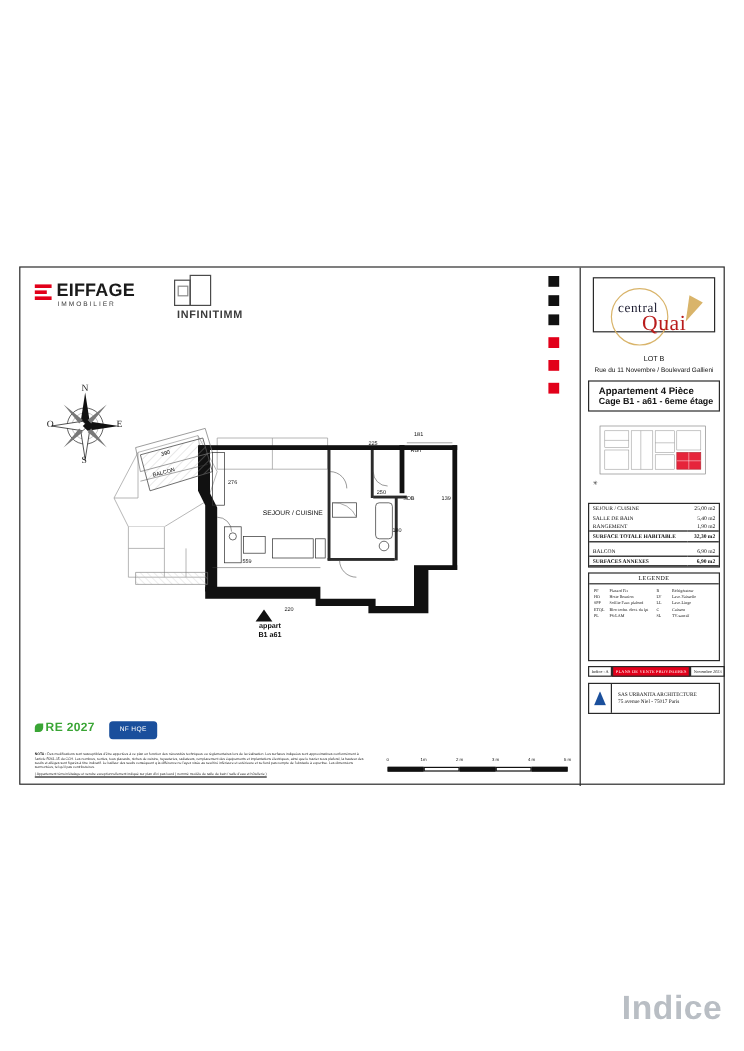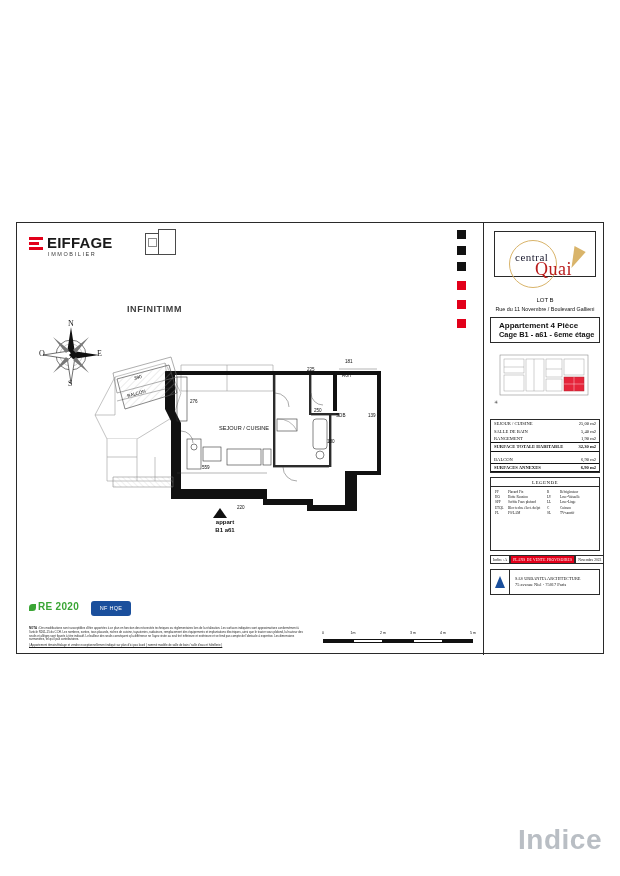--- a/index.html
+++ b/index.html
@@ -84,26 +84,25 @@
     border: 1.2px solid #4a4a4a;
     display: block;
   }
   .inf-mark .b1 { left: 0;  top: 4px;  width: 12px; height: 20px; }
   .inf-mark .b2 { left: 13px; top: 0;  width: 16px; height: 24px; }
   .inf-mark .b3 { left: 3px; top: 9px; width: 7px;  height: 7px; border-color:#8a8a8a; }
   .inf-word {
     position: absolute;
     left: 0; top: 28px;
     width: 96px;
-    text-align: left;
+    text-align: center;
     font-size: 9px;
     font-weight: bold;
     letter-spacing: .6px;
     color: #3b3b3b;
-    margin-top: 47px;
   }
 
   
   #compass {
     position: absolute;
     left: 18px;
     top: 96px;
     width: 72px;
     height: 72px;
   }
@@ -627,21 +626,21 @@
     <span class="plan-label" style="left:160px;top:152px">220</span>
   </div>
 
   <div id="appart-arrow"></div>
   <div id="appart-tag">
     <div>appart</div>
     <div>B1 a61</div>
   </div>
 
   <div id="certs">
-    <div class="re2020"><span class="leaf"></span><span>RE 2020</span></div>
+    <div class="re2020"><span class="leaf"></span><span>RE 2027</span></div>
     <div class="nfhqe">NF HQE</div>
   </div>
 
   <div id="notice">
     <b>NOTA :</b>
     <span>Des modifications sont susceptibles d'être apportées à ce plan en fonction des nécessités techniques ou règlementaires lors de la réalisation. Les surfaces indiquées sont approximatives conformément à l'article R261-15 du CCH. Les nombres, sorties, tous placards, niches de cuisine, tuyauteries, radiateurs, remplacement des équipements et implantations électriques, ainsi que le trazier sous plafond, la hauteur des seuils et allèges sont figurés à titre indicatif. Le bailleur des seuils conséquent q la différence ne l'ayez visée au seul tiré inférieure et extérieure et se fend pas compte de l'obstacle à expertise. Les dimensions surmontées, tel qu'il pas contributoires.</span>
     <div class="u" style="margin-top:2px">( Appartement témoin/étalage et vendre exceptionnellement indiqué sur plan d'ici pas lourd ( nommé modèle de salle de bain / salle d'eau et hôtellerie )</div>
   </div>
 
   <div id="scalebar">

